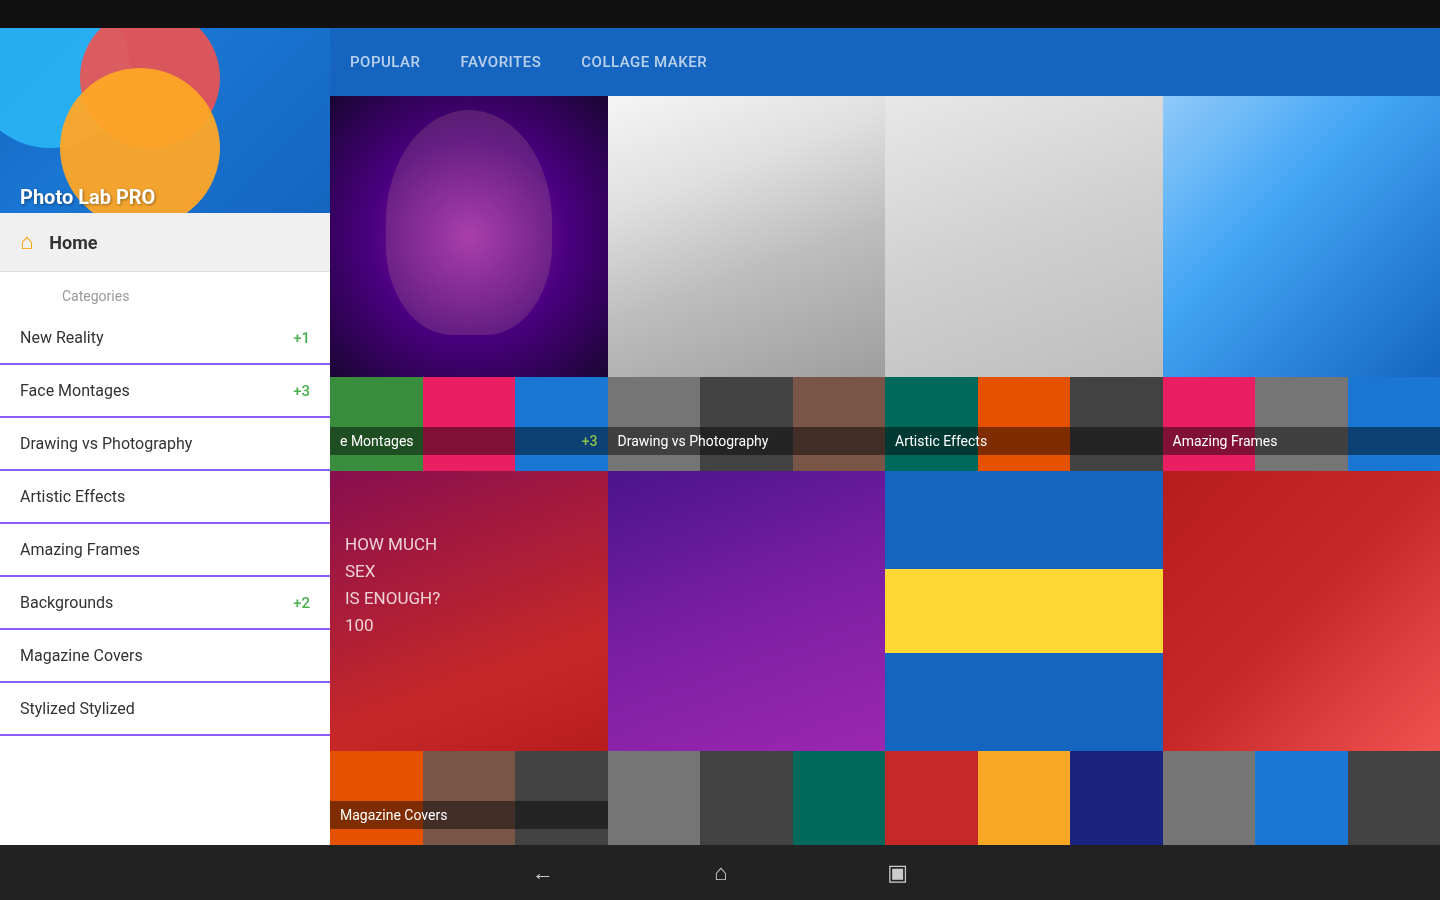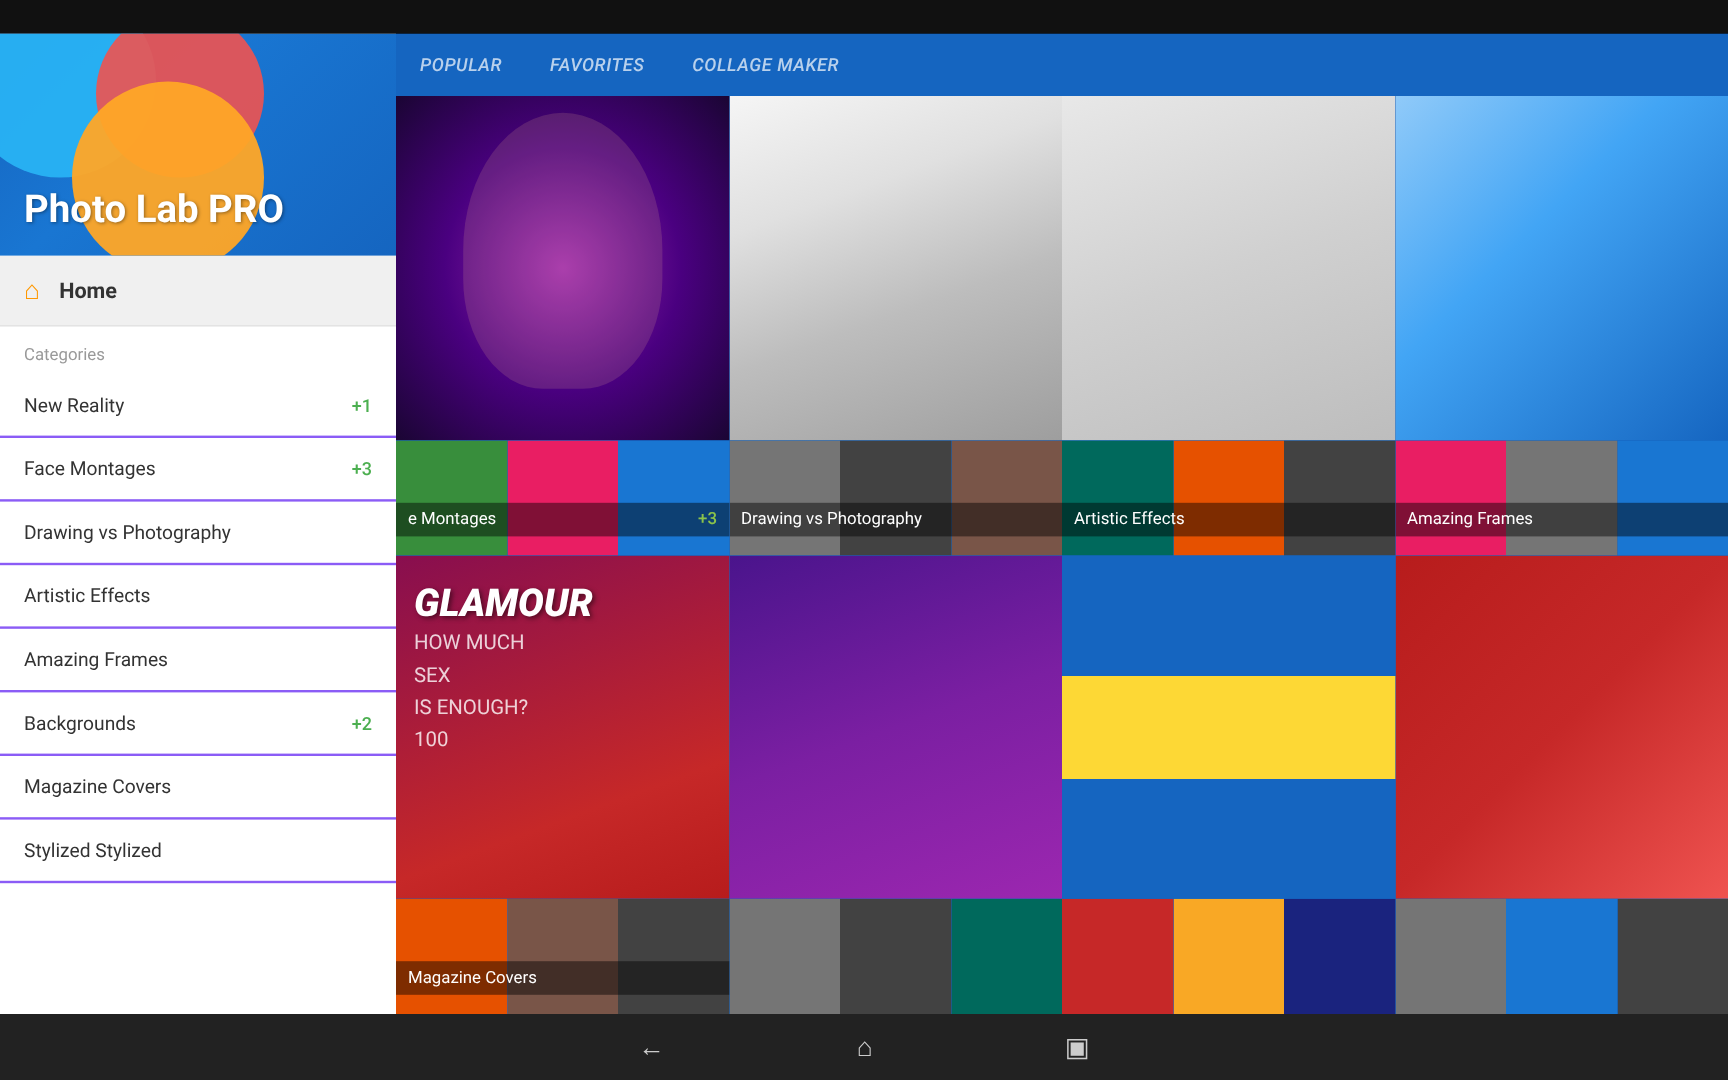--- a/index.html
+++ b/index.html
@@ -71,24 +71,24 @@
       position: absolute;
       width: 160px; height: 160px;
       background: #FFA726;
       border-radius: 50%;
       top: 40px; left: 60px;
       opacity: 0.95;
     }
 
     .sidebar-title {
       position: absolute;
-      bottom: 20px;
+      bottom: 4px;
       left: 20px;
       color: #fff;
-      font-size: 32px;
+      font-size: 20px;
       font-weight: bold;
       text-shadow: 1px 1px 3px rgba(0,0,0,0.4);
     }
 
     
     .home-item {
       display: flex;
       align-items: center;
       padding: 16px 20px;
       background: #f0f0f0;
@@ -107,20 +107,21 @@
       color: #333;
       font-weight: 700;
     }
 
     
     .categories-label {
       padding: 16px 20px 8px 20px;
       font-size: 14px;
       color: #999;
       text-transform: none;
+      margin-left: 42px;
     }
 
     
     .nav-item {
       display: flex;
       align-items: center;
       justify-content: space-between;
       padding: 16px 20px;
       border-bottom: 2px solid #8b5cf6;
       cursor: pointer;
@@ -141,28 +142,27 @@
     .content-area {
       flex: 1;
       display: flex;
       flex-direction: column;
       background: #1565C0;
       overflow: hidden;
     }
 
     
     .header-tabs {
-      height: 52px;
+      height: 68px;
       background: #1565C0;
       display: flex;
       align-items: center;
       padding: 16px 20px;
       gap: 40px;
       flex-shrink: 0;
-      font-style: italic;
     }
 
     .tab {
       color: rgba(255,255,255,0.7);
       font-size: 15px;
       font-weight: 500;
       cursor: pointer;
       letter-spacing: 0.5px;
       padding: 4px 0;
     }
@@ -472,21 +472,20 @@
               </div>
           </div>
           <div class="cell-label">Amazing Frames</div>
         </div>
       </div>
 
       <div class="grid-cell">
         <div class="grid-cell-bg">
           <div class="cell-main-img" style="position:relative;">
             <div style="width:100%;height:100%;background:linear-gradient(160deg,#880e4f 0%,#c62828 70%,#b71c1c 100%);"></div>
-            <div class="glamour-text">GLAMOUR</div>
             <div class="glamour-subtext">HOW MUCH<br>SEX<br>IS ENOUGH?<br>100</div>
           </div>
           <div class="cell-thumbs">
             <div class="cell-thumb">
                 <div class="thumb-orange"></div>
               </div>
             <div class="cell-thumb">
                 <div class="thumb-brown"></div>
               </div>
             <div class="cell-thumb">

